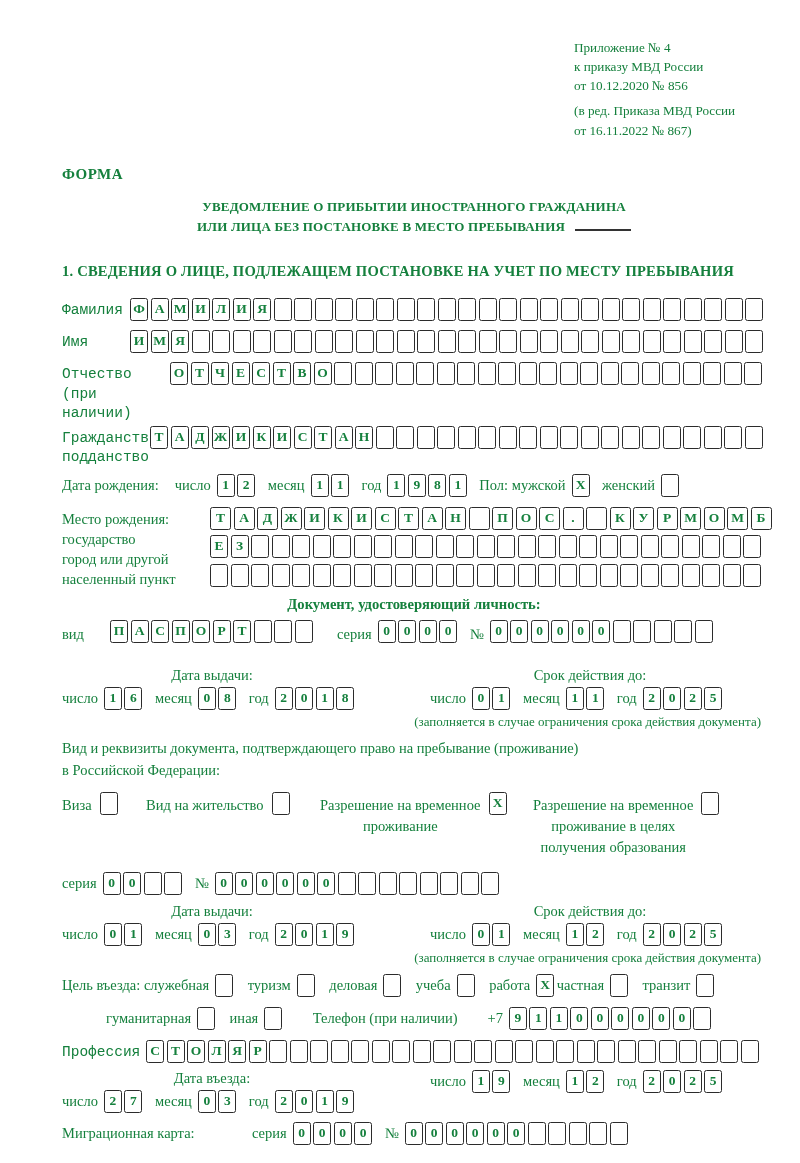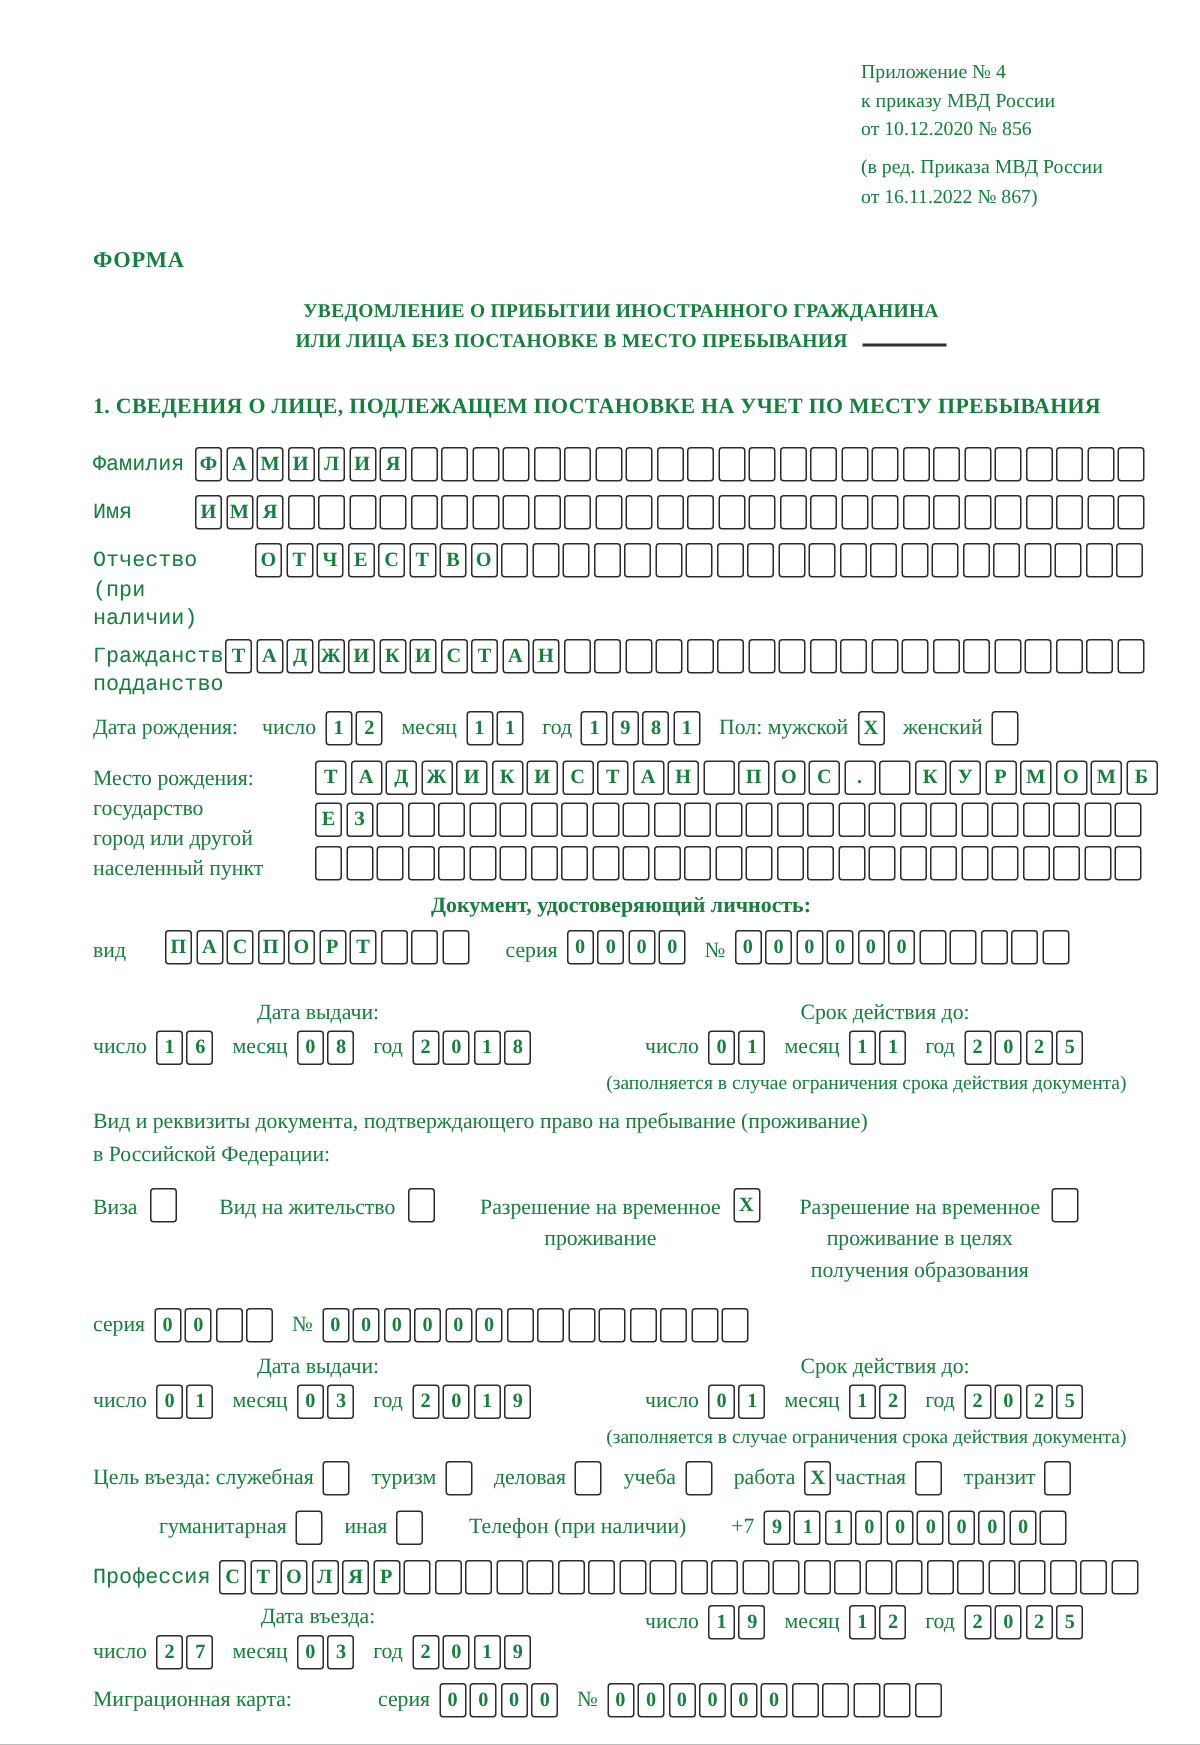--- a/index.html
+++ b/index.html
@@ -33,21 +33,21 @@
   .inrow { display:flex; align-items:flex-start; flex-wrap:nowrap; }
   .inlbl { padding-top:3px; margin:0 6px 0 10px; flex-shrink:0; }
   .inlbl.first { margin-left:0; }
   
   .datecols { display:flex; margin-bottom:4px; }
   .dcol { }
   .dcol-l { width:368px; }
   .dhead { text-align:center; width:300px; margin-bottom:3px; }
   .dhead.r { width:320px; }
   .dfields { display:flex; }
-  .note { font-size:13px; text-align:right; margin:2px 15px 8px 0; }
+  .note { font-size:13px; text-align:right; margin:2px 5px 8px 0; }
   .para { margin:2px 0 10px 0; line-height:1.5; }
   
   .opts { display:flex; align-items:flex-start; margin:4px 0 14px 0; }
   .opt { display:flex; align-items:flex-start; }
   .opt .olbl { text-align:center; line-height:1.45; padding-top:3px; }
   .opt .cells { margin-left:8px; }
   
   .purpose { display:flex; align-items:flex-start; margin-bottom:10px; flex-wrap:nowrap; }
   .purpose .plbl { padding-top:3px; margin-right:6px; flex-shrink:0; }
   .purpose .gap { margin-left:12px; }

